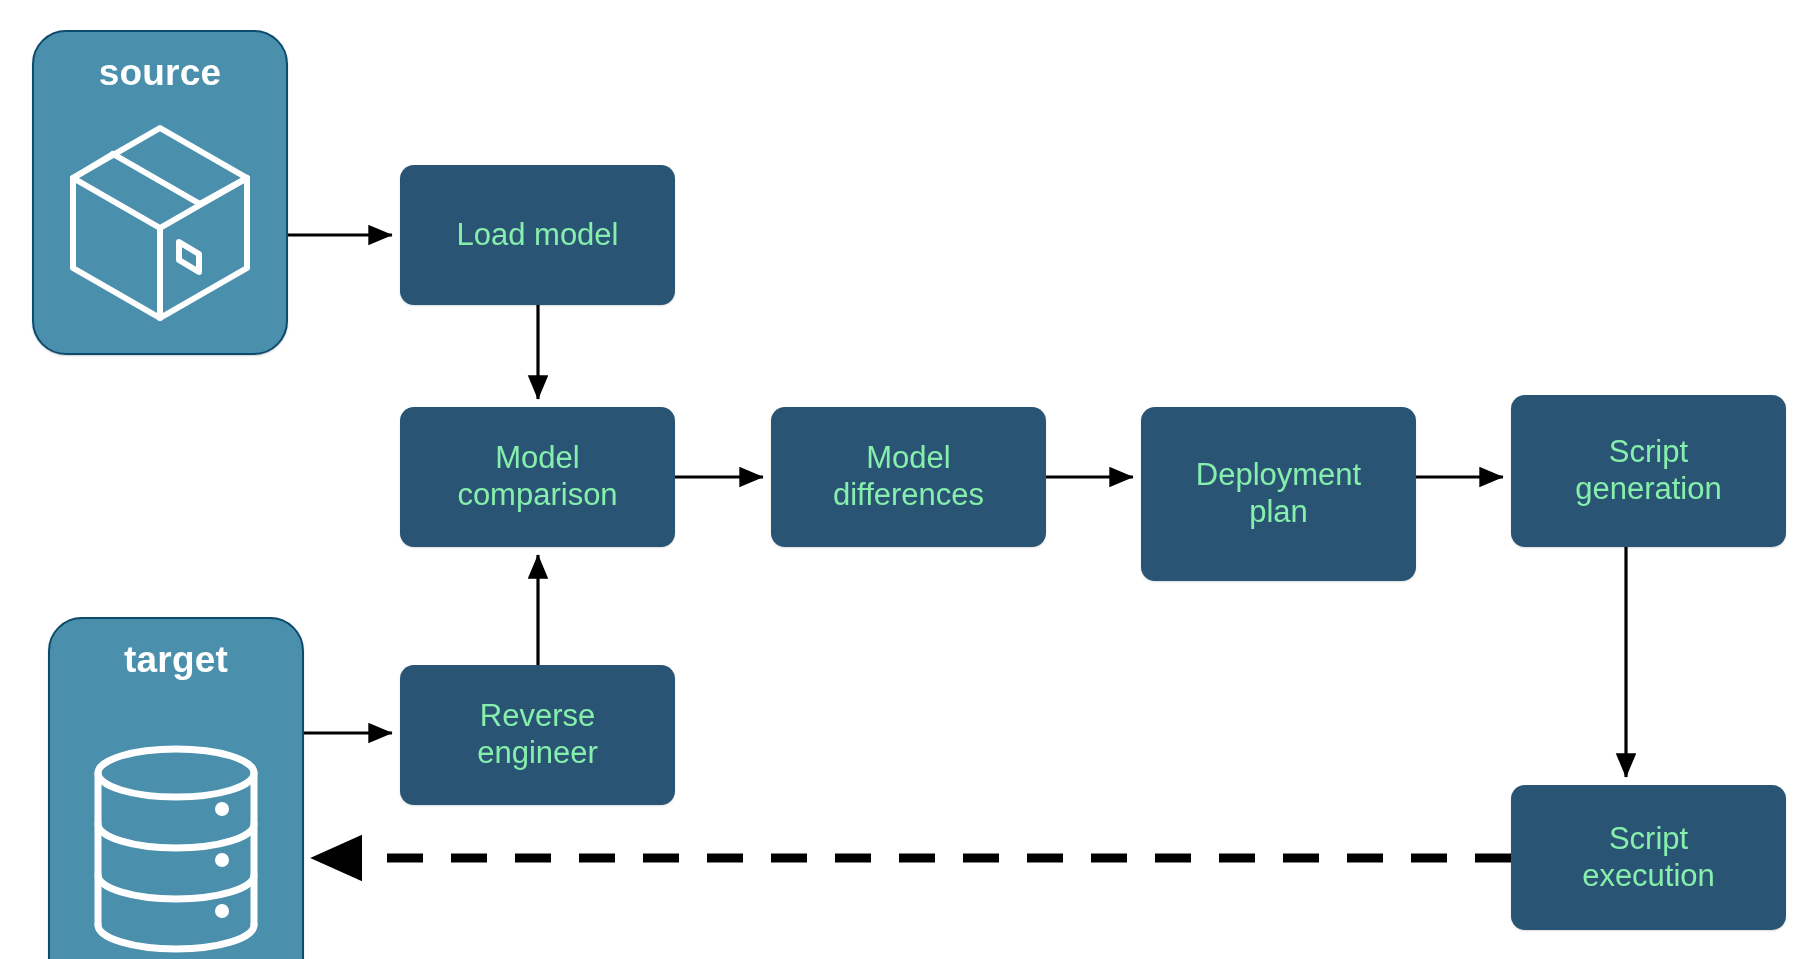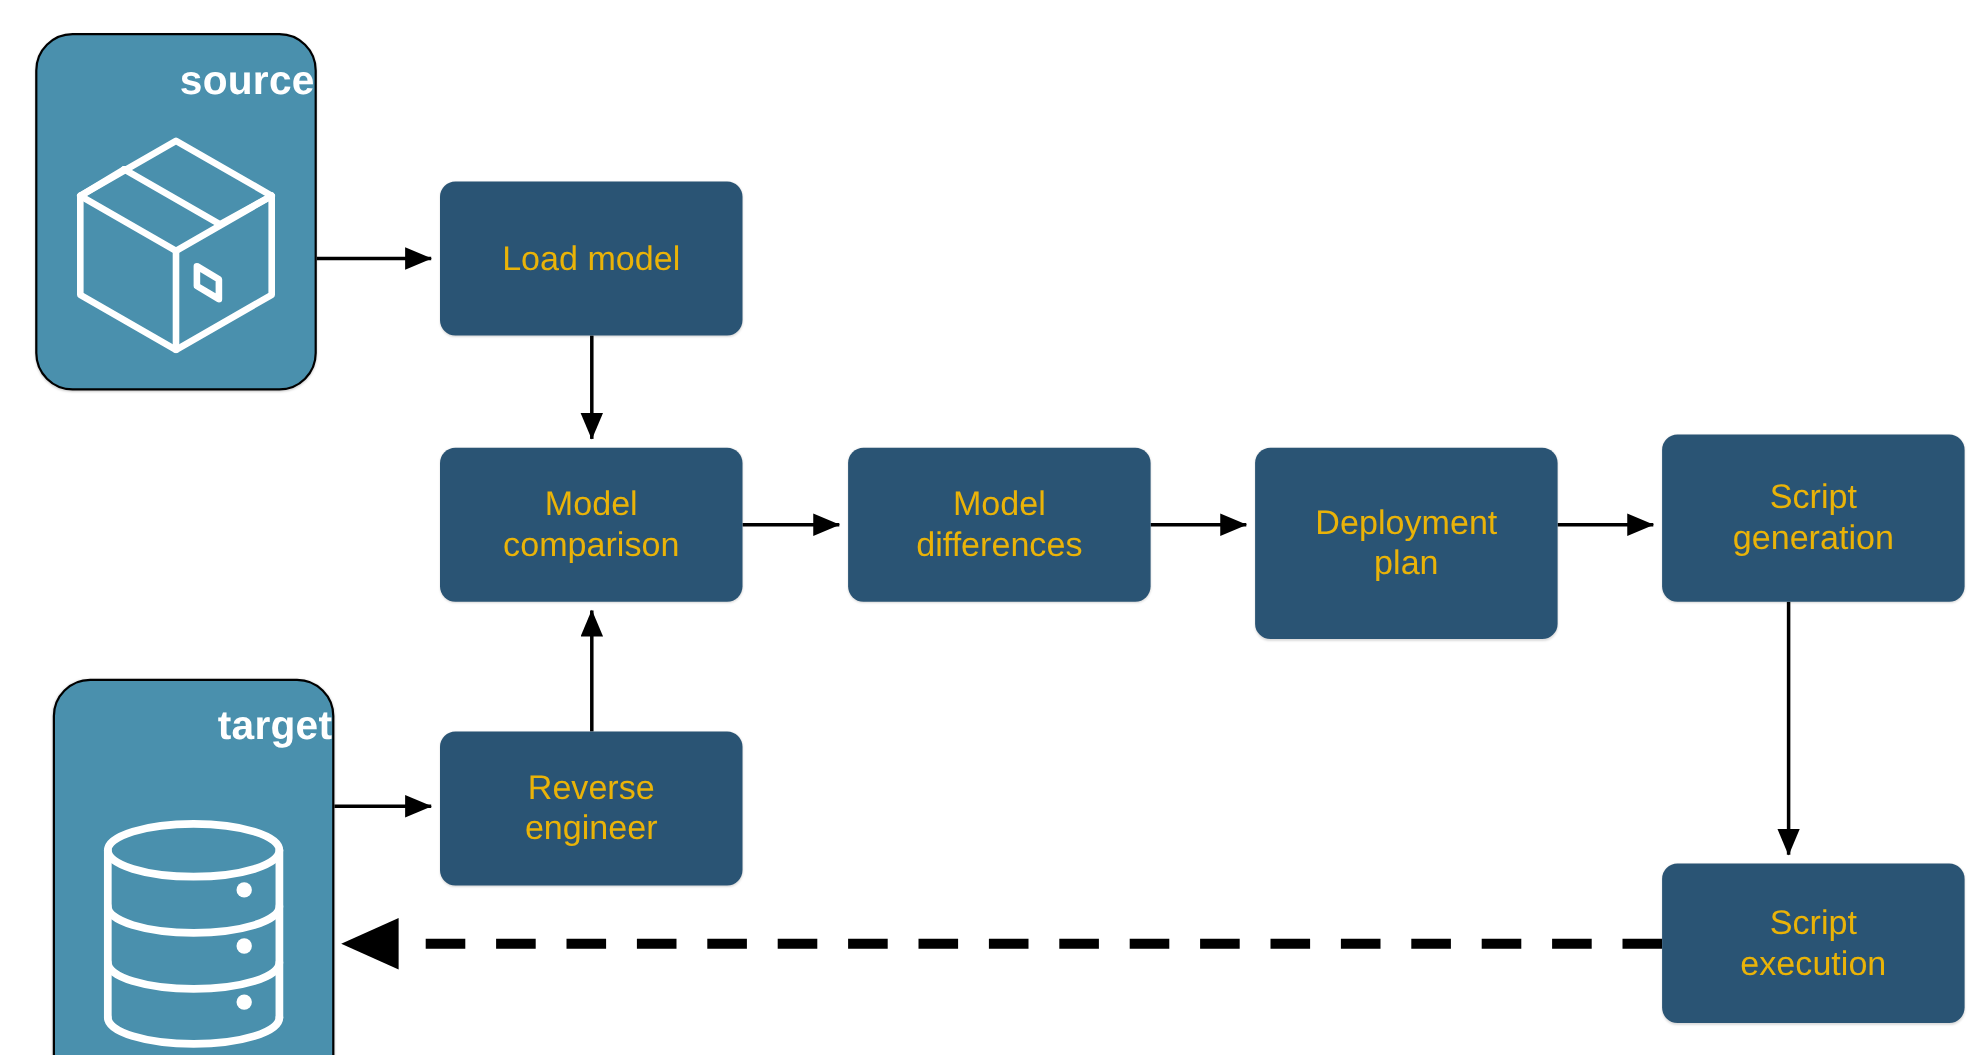--- a/index.html
+++ b/index.html
@@ -16,26 +16,26 @@
   }
   #canvas {
     position: absolute;
     left: 0; top: 0;
     width: 1800px;
     height: 959px;
   }
   .endpoint-card {
     position: absolute;
     background: #4a90ad;
-    border: 2px solid #000000;
+    border: 2px solid #0c4a6e;
     border-radius: 34px;
     box-sizing: border-box;
     display: flex;
     flex-direction: column;
-    align-items: flex-end;
+    align-items: center;
     box-shadow: 0 1px 2px rgba(0,0,0,0.18);
   }
   .endpoint-title {
     color: #ffffff;
     font-weight: bold;
     font-size: 37px;
     letter-spacing: 0.2px;
     margin-top: 22px;
     line-height: 1;
     user-select: none;
@@ -49,21 +49,21 @@
   }
   .proc-box {
     position: absolute;
     background: #2a5474;
     border-radius: 14px;
     box-sizing: border-box;
     display: flex;
     align-items: center;
     justify-content: center;
     text-align: center;
-    color: #eab308;
+    color: #86efac;
     font-size: 31px;
     line-height: 1.18;
     padding: 4px 8px;
     box-shadow: 0 1px 2px rgba(0,0,0,0.14);
     user-select: none;
   }
   .proc-box span { display: block; white-space: pre-line; }
   svg#edges {
     position: absolute;
     left: 0; top: 0;

